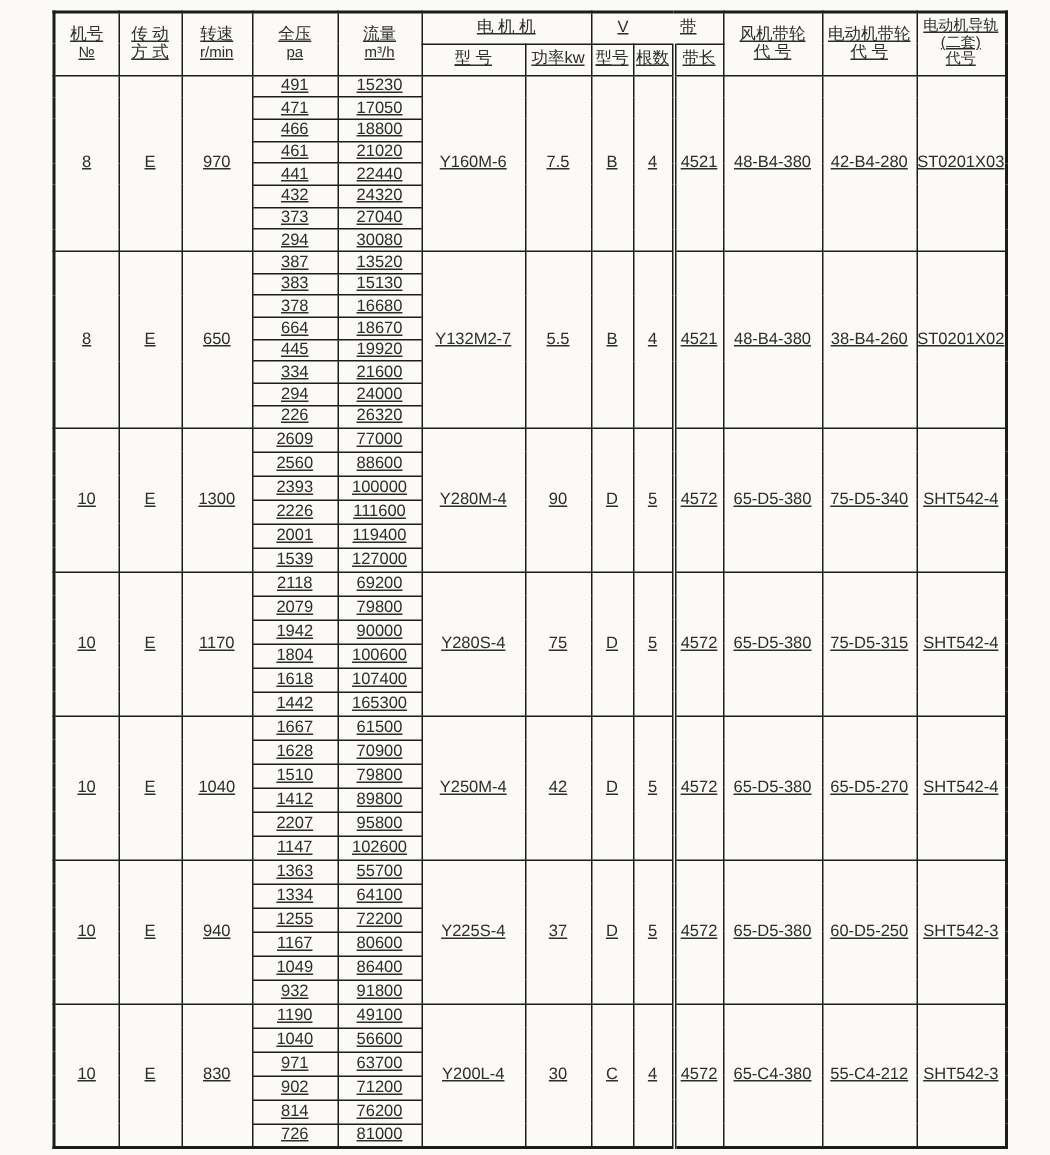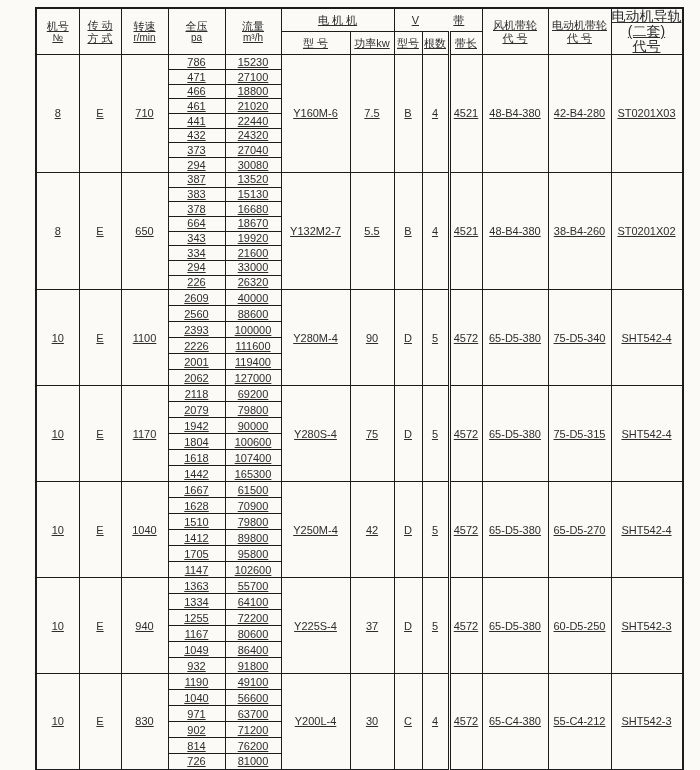--- a/index.html
+++ b/index.html
@@ -30,21 +30,21 @@
     font-weight:normal;
     font-size:11px;
     line-height:1.15;
     white-space:nowrap;
     overflow:hidden;
   }
   thead tr{height:21px;}
   .h15{height:14.7px;}
   .h16{height:16px;}
   .sub{font-size:10px;}
-  .rail-h div{font-size:14px;line-height:1.08;}
+  .rail-h div{font-size:10px;line-height:1.08;}
   .vflex{display:flex;justify-content:space-around;align-items:center;}
   .dbl{border-left:3px double var(--border);}
 </style>
 </head>
 <body>
 
 <table>
   <colgroup>
     <col style="width:43px">
       <col style="width:42px">
@@ -108,35 +108,35 @@
       <th>功率kw</th>
       <th>型号</th>
       <th>根数</th>
       <th class="dbl">带长</th>
     </tr>
   </thead>
   <tbody>
       <tr class="h15">
         <td rowspan="8">8</td>
         <td rowspan="8">E</td>
-        <td rowspan="8">710</td>
-        <td>786</td>
+        <td rowspan="8">970</td>
+        <td>491</td>
         <td>15230</td>
         <td rowspan="8">Y160M-6</td>
         <td rowspan="8">7.5</td>
         <td rowspan="8">B</td>
         <td rowspan="8">4</td>
         <td rowspan="8" class="dbl">4521</td>
         <td rowspan="8">48-B4-380</td>
         <td rowspan="8">42-B4-280</td>
         <td rowspan="8">ST0201X03</td>
       </tr>
       <tr class="h15">
         <td>471</td>
-        <td>27100</td>
+        <td>17050</td>
       </tr>
       <tr class="h15">
         <td>466</td>
         <td>18800</td>
       </tr>
       <tr class="h15">
         <td>461</td>
         <td>21020</td>
       </tr>
       <tr class="h15">
@@ -176,41 +176,41 @@
       </tr>
       <tr class="h15">
         <td>378</td>
         <td>16680</td>
       </tr>
       <tr class="h15">
         <td>664</td>
         <td>18670</td>
       </tr>
       <tr class="h15">
-        <td>343</td>
+        <td>445</td>
         <td>19920</td>
       </tr>
       <tr class="h15">
         <td>334</td>
         <td>21600</td>
       </tr>
       <tr class="h15">
         <td>294</td>
-        <td>33000</td>
+        <td>24000</td>
       </tr>
       <tr class="h15">
         <td>226</td>
         <td>26320</td>
       </tr>
       <tr class="h16">
         <td rowspan="6">10</td>
         <td rowspan="6">E</td>
-        <td rowspan="6">1100</td>
+        <td rowspan="6">1300</td>
         <td>2609</td>
-        <td>40000</td>
+        <td>77000</td>
         <td rowspan="6">Y280M-4</td>
         <td rowspan="6">90</td>
         <td rowspan="6">D</td>
         <td rowspan="6">5</td>
         <td rowspan="6" class="dbl">4572</td>
         <td rowspan="6">65-D5-380</td>
         <td rowspan="6">75-D5-340</td>
         <td rowspan="6">SHT542-4</td>
       </tr>
       <tr class="h16">
@@ -223,21 +223,21 @@
       </tr>
       <tr class="h16">
         <td>2226</td>
         <td>111600</td>
       </tr>
       <tr class="h16">
         <td>2001</td>
         <td>119400</td>
       </tr>
       <tr class="h16">
-        <td>2062</td>
+        <td>1539</td>
         <td>127000</td>
       </tr>
       <tr class="h16">
         <td rowspan="6">10</td>
         <td rowspan="6">E</td>
         <td rowspan="6">1170</td>
         <td>2118</td>
         <td>69200</td>
         <td rowspan="6">Y280S-4</td>
         <td rowspan="6">75</td>
@@ -289,21 +289,21 @@
       </tr>
       <tr class="h16">
         <td>1510</td>
         <td>79800</td>
       </tr>
       <tr class="h16">
         <td>1412</td>
         <td>89800</td>
       </tr>
       <tr class="h16">
-        <td>1705</td>
+        <td>2207</td>
         <td>95800</td>
       </tr>
       <tr class="h16">
         <td>1147</td>
         <td>102600</td>
       </tr>
       <tr class="h16">
         <td rowspan="6">10</td>
         <td rowspan="6">E</td>
         <td rowspan="6">940</td>

